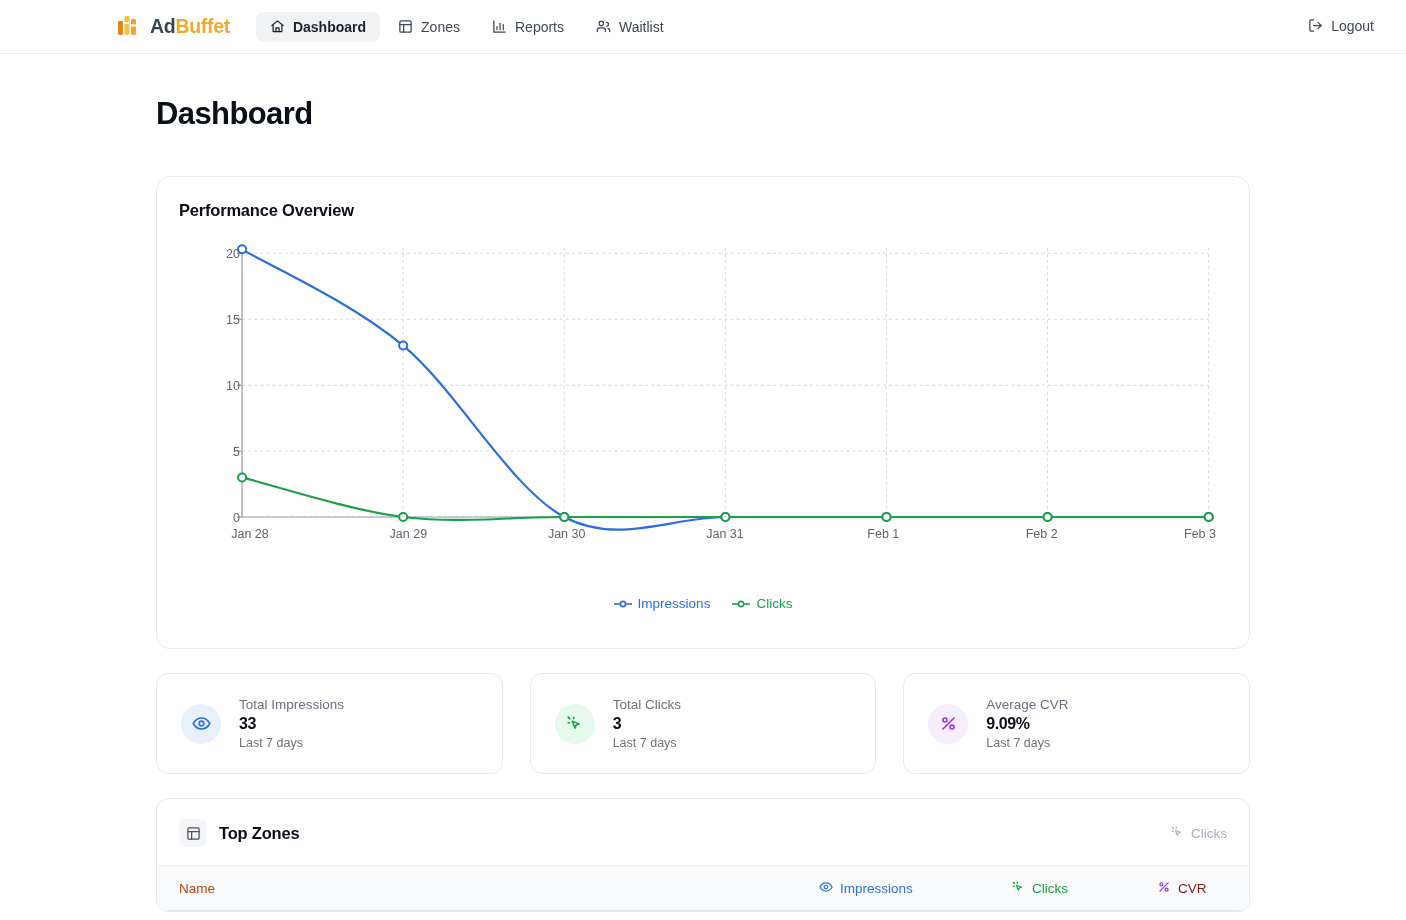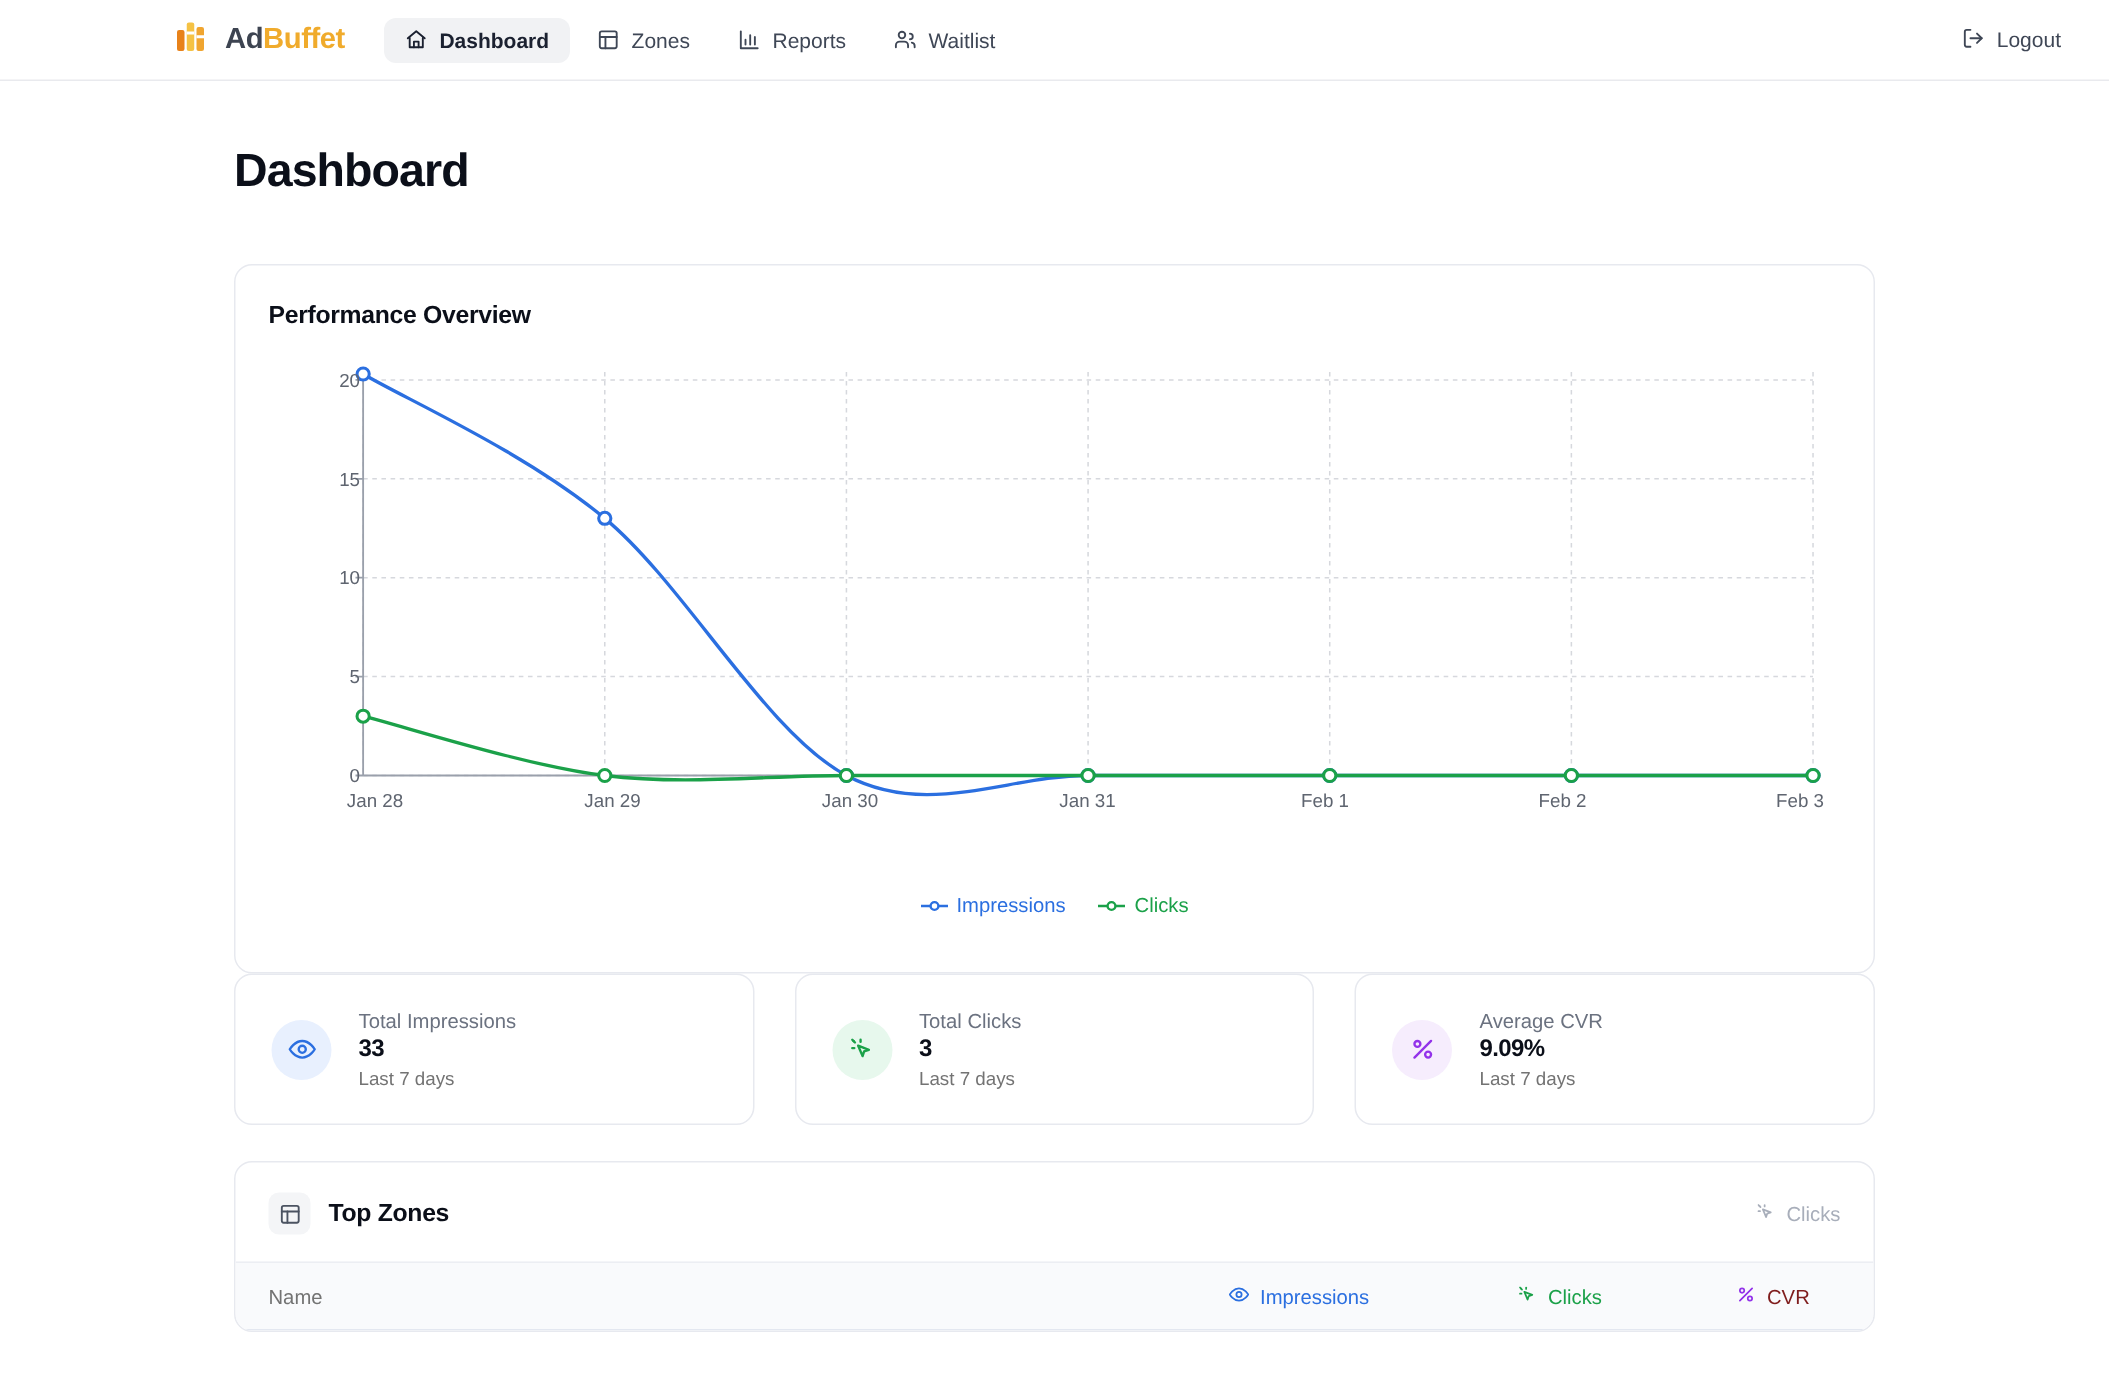--- a/index.html
+++ b/index.html
@@ -57,41 +57,42 @@
     margin-bottom: 44px;
   }
 
   .card {
     background: #ffffff;
     border: 1px solid #e7e9ef;
     border-radius: 12px;
   }
 
   
-  .chart-card { padding: 24px 22px 37px 22px; }
+  .chart-card { padding: 24px 22px 37px 22px; border-radius: 14px; }
   .chart-title {
     font-size: 16.5px; font-weight: 700; color: #0b0f19;
     letter-spacing: -0.2px;
     margin-bottom: 14px;
   }
   .chart-wrap { position: relative; height: 360px; }
   .chart-svg { display: block; width: 100%; height: 330px; }
   .legend {
     display: flex; justify-content: center; align-items: center;
     gap: 22px; margin-top: 2px;
   }
   .legend-item { display: flex; align-items: center; gap: 6px; font-size: 13.5px; }
   .legend-item.imp { color: #2b6fe0; }
   .legend-item.clk { color: #1ba149; }
 
   
   .stats {
     display: grid;
     grid-template-columns: repeat(3, 1fr);
     gap: 27px;
+    margin-top: 24px;
   }
   .stat-card {
     display: flex; align-items: center; gap: 18px;
     padding: 22px 24px;
     min-height: 101px;
   }
   .stat-icon {
     width: 40px; height: 40px; border-radius: 50%;
     display: flex; align-items: center; justify-content: center;
     flex: 0 0 auto;
@@ -128,21 +129,21 @@
   }
   .table-head {
     display: flex; align-items: center;
     background: #f9fafc;
     border-top: 1px solid #eceef3;
     border-bottom: 1px solid #e3e7f0;
     padding: 15px 22px;
     height: 46px;
   }
   .th { font-size: 13.5px; font-weight: 500; display: flex; align-items: center; gap: 7px; }
-  .th-name { color: #737373; flex: 1 1 auto; }
+  .th-name { color: #c2410c; flex: 1 1 auto; }
   .th-imp { color: #2b6fe0; width: 192px; }
   .th-clk { color: #1ba149; width: 146px; }
   .th-cvr { color: #7f1d1d; width: 70px; }
 </style>
 </head>
 <body>
 
 <div class="topbar">
 
   <div class="brand">

